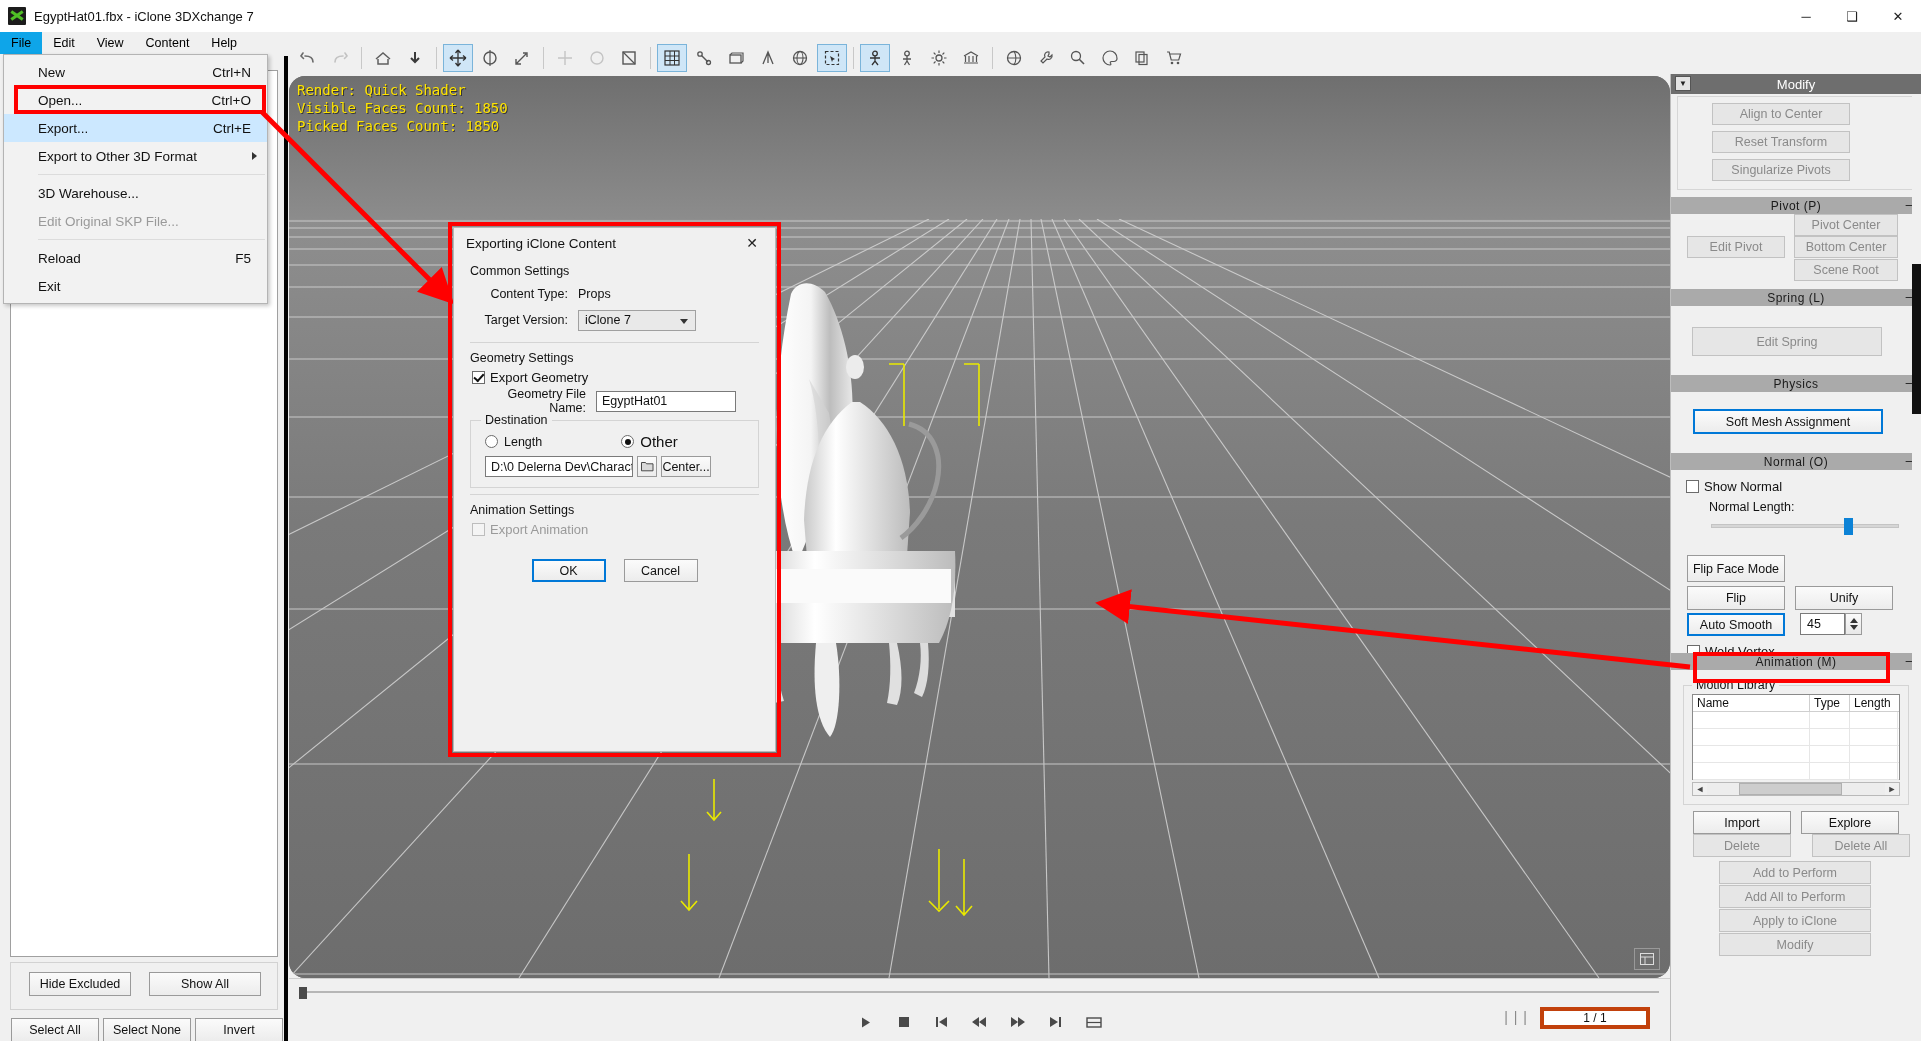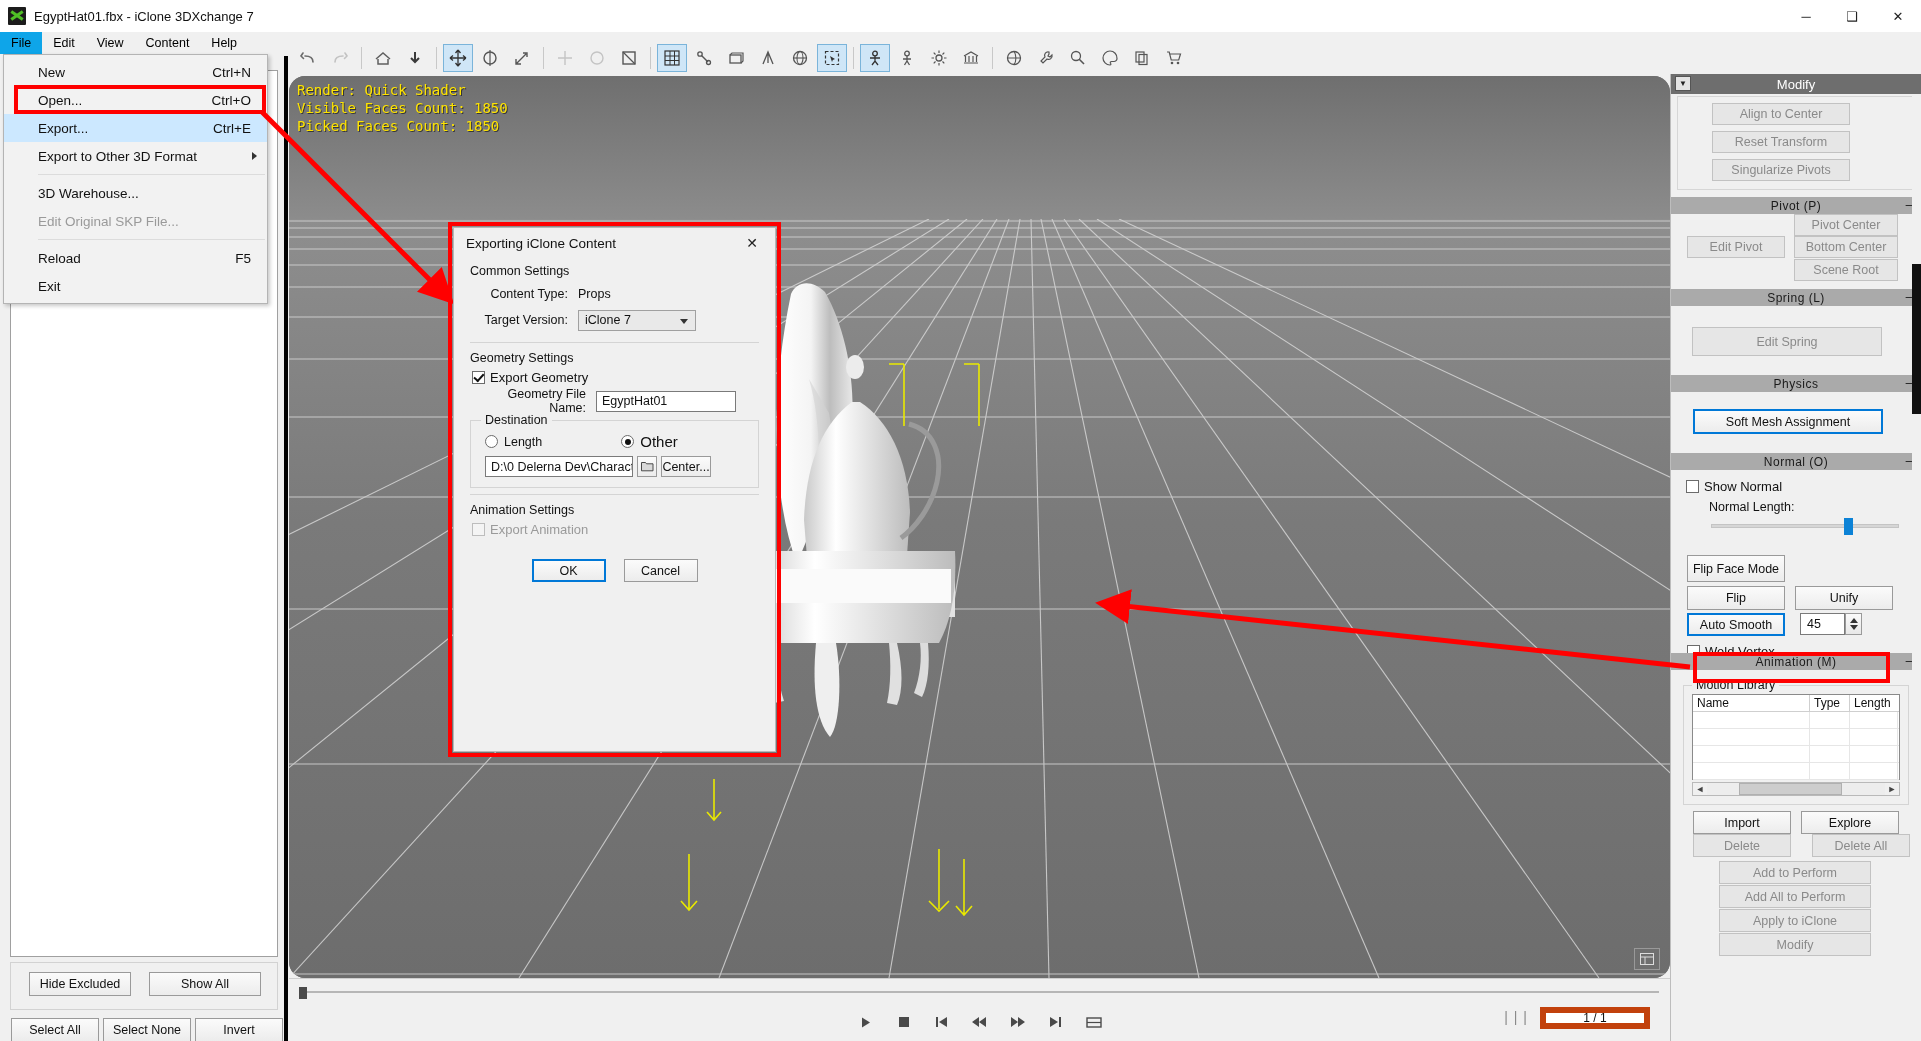--- a/index.html
+++ b/index.html
@@ -123,21 +123,21 @@
     position: absolute; left: 289px; top: 978px; width: 1381px; height: 63px;
     background: #f0f0f0; border-top: 1px solid #cfcfcf;
   }
   .tl-track { position: absolute; left: 10px; top: 8px; width: 1360px; height: 10px; }
   .tl-line { position: absolute; left: 0; top: 4px; width: 100%; height: 2px; background: #b6b6b6; }
   .tl-handle { position: absolute; left: 0; top: 0; width: 8px; height: 12px; background: #4a4a4a; }
   .tl-controls { position: absolute; left: 0; top: 24px; width: 1381px; height: 38px; display:flex; align-items:center; justify-content:center; gap: 16px; }
   .tl-btn { width: 22px; height: 22px; display:flex; align-items:center; justify-content:center; color:#4a4a4a; }
   .tl-frame {
     position: absolute; right: 20px; top: 28px; width: 110px; height: 22px;
-    background: #fff; border: 6px solid #c2410c; display: flex;
+    background: #fff; border: 4px solid #c2410c; display: flex;
     align-items: center; justify-content: center; font-size: 12px; color: #111;
   }
   .tl-grip { position: absolute; right: 142px; top: 30px; color: #8a8a8a; font-size: 14px; letter-spacing: 1px; }
 
   
   .rightpanel {
     position: absolute; left: 1670px; top: 74px; width: 251px; height: 967px;
     background: #f0f0f0; border-left: 1px solid #bdbdbd;
   }
   .rp-header {

